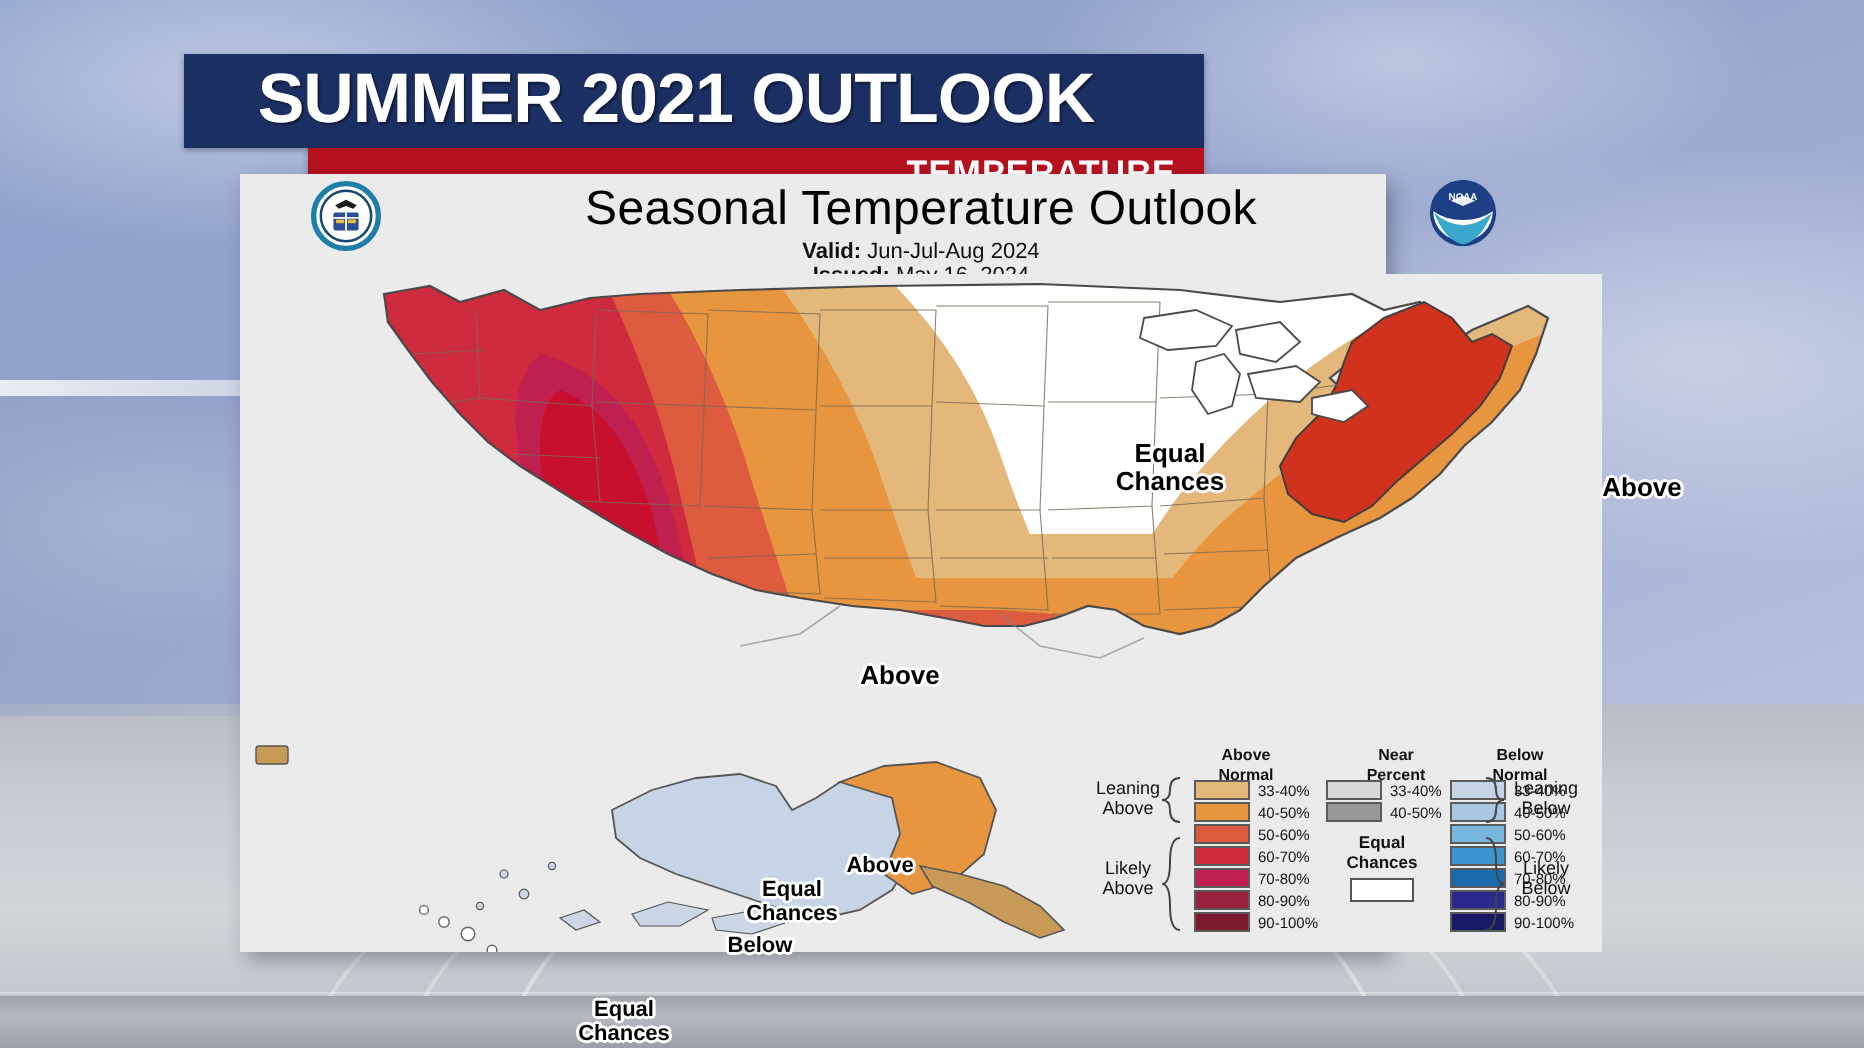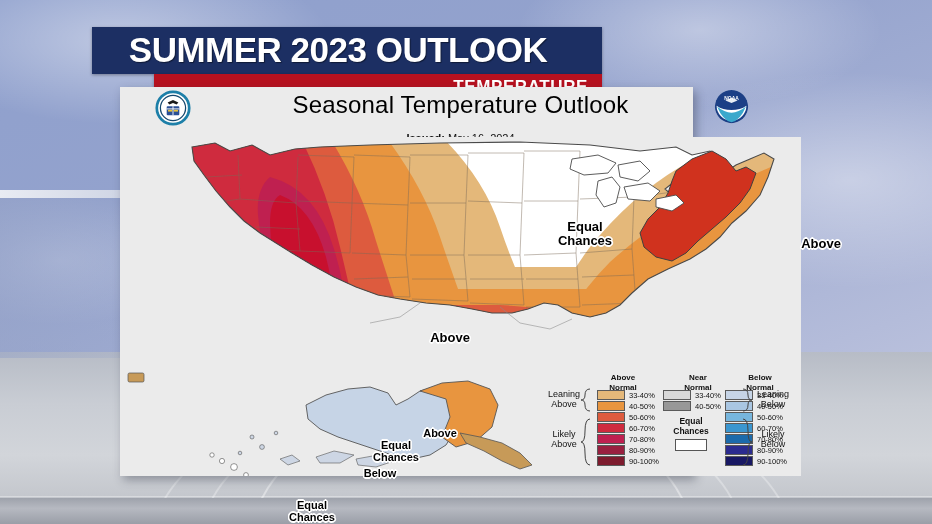--- a/index.html
+++ b/index.html
@@ -139,31 +139,35 @@
   <div class="floor-arc arc1"></div>
   <div class="floor-arc arc2"></div>
   <div class="floorline" style="top:496px"></div>
   <div class="deskbar"></div>
   <div class="leftwall"></div>
   <div class="leftwall2"></div>
 </div>
 
 <div id="banner">
   <div class="banner-blue">
-    <div class="t">SUMMER 2023 OUTLOOK</div>
+    <div class="t">SUMMER 2021 OUTLOOK</div>
   </div>
   <div class="banner-red">
     <div class="t">TEMPERATURE</div>
   </div>
 </div>
 
 <div id="panel">
 
   <div class="panel-title">Seasonal Temperature Outlook</div>
 
+  <div class="subline" id="valid">
+    <b>Valid:</b>
+    <span>Jun-Jul-Aug 2024</span>
+  </div>
   <div class="subline" id="issued">
     <b>Issued:</b>
     <span>May 16, 2024</span>
   </div>
 
   <svg class="logo" id="nws-logo" viewBox="0 0 40 40">
     <circle cx="20" cy="20" r="18" fill="#ffffff" stroke="#1d7fa8" stroke-width="3"></circle>
     <circle cx="20" cy="20" r="14" fill="#ffffff" stroke="#15486e" stroke-width="1.4"></circle>
     <path d="M14 14 L20 11 L26 14 L24 16 L20 14.5 L16 16 Z" fill="#1a1a1a"></path>
     <rect x="13" y="18" width="14" height="10" rx="1" fill="#2a4f96"></rect>
@@ -316,21 +320,21 @@
     <div class="maplabel" id="lbl-ak-below">Below</div>
     <div class="maplabel" id="lbl-hi-ec">Equal
 Chances</div>
   </div>
 
   <div id="legend">
 
     <div class="colhead" id="ch-above">Above
 Normal</div>
     <div class="colhead" id="ch-near">Near
-Normal</div>
+Percent</div>
     <div class="colhead" id="ch-below">Below
 Normal</div>
 
     <div id="above-col">
         <div class="swatchrow" style="left: 62px; top: 46px;">
           <div class="sw" style="background: rgb(228, 184, 122);"></div>
           <div class="swtxt">33-40%</div>
         </div>
         <div class="swatchrow" style="left: 62px; top: 57px;">
           <div class="sw" style="background: rgb(232, 149, 63);"></div>

